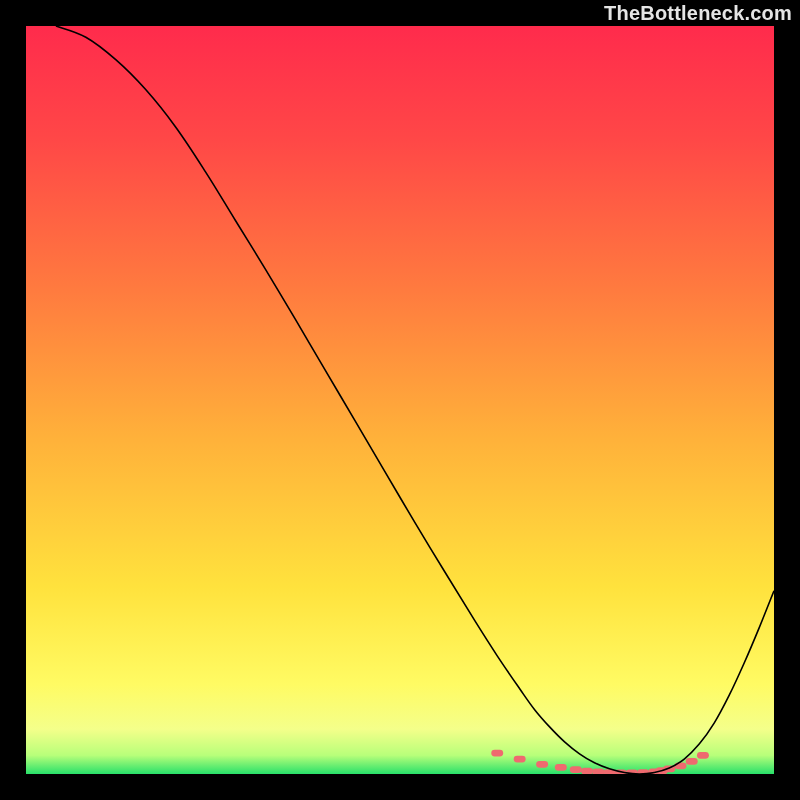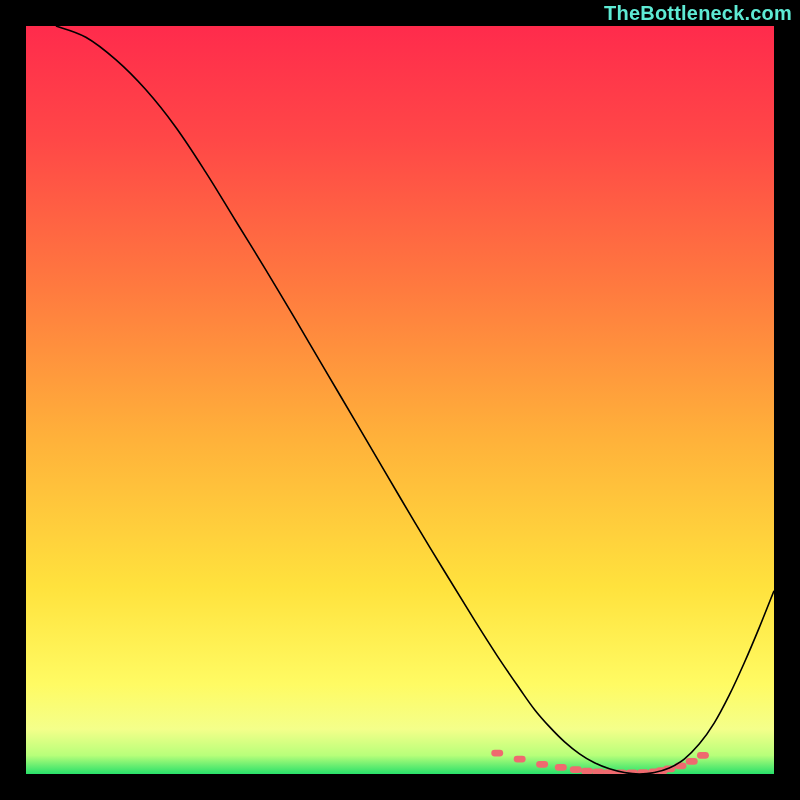--- a/index.html
+++ b/index.html
@@ -14,21 +14,21 @@
   .outer {
     position: relative;
     width: 800px;
     height: 800px;
     background: #000;
   }
   .watermark {
     position: absolute;
     top: 2px;
     right: 8px;
-    color: #5eead4;
+    color: #e5e5e5;
     font-size: 20px;
     font-weight: 600;
     z-index: 10;
     letter-spacing: 0.2px;
     text-align: center;
   }
   svg.plot {
     position: absolute;
     left: 26px;
     top: 26px;

